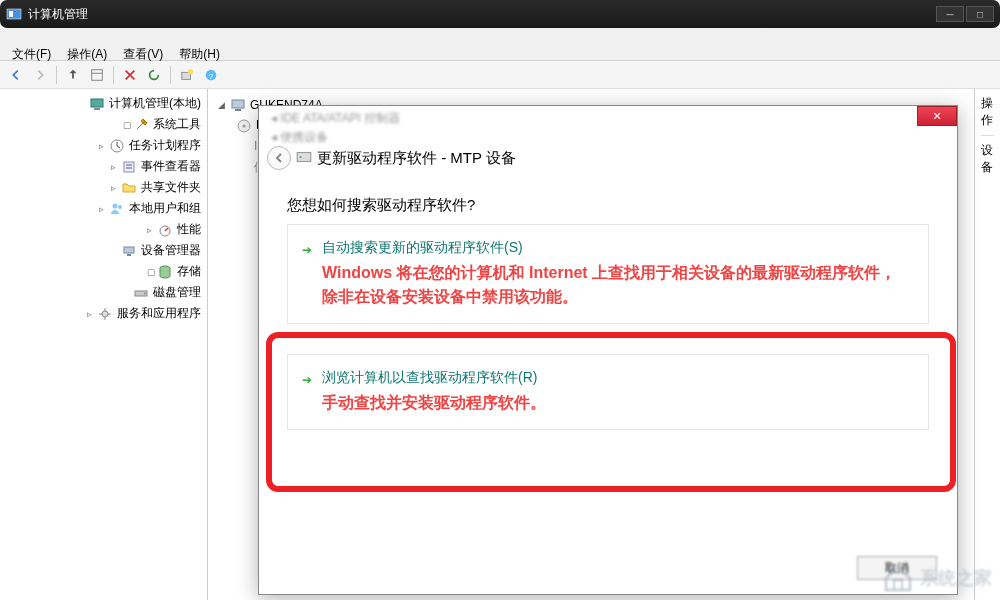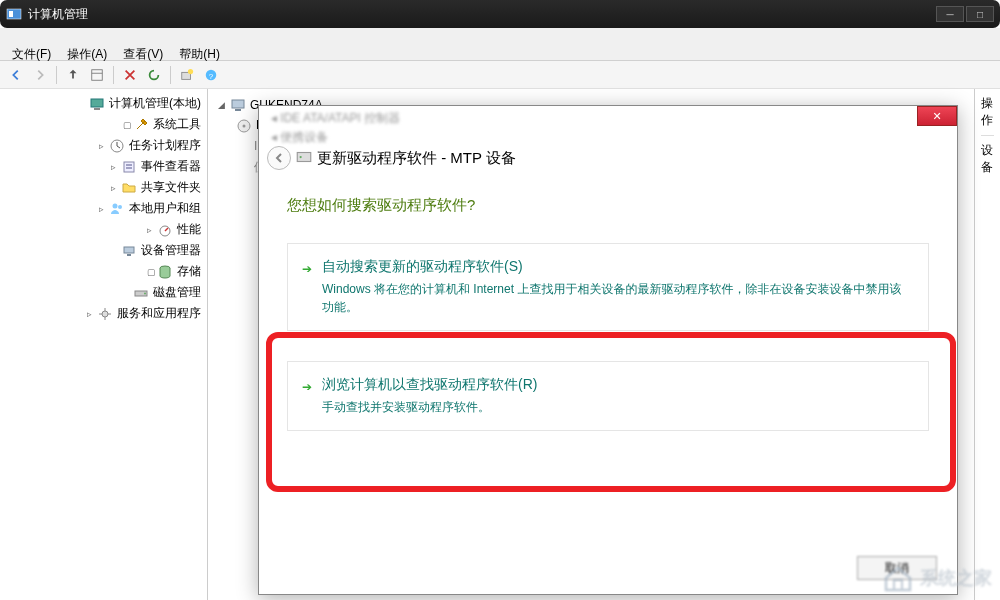--- a/index.html
+++ b/index.html
@@ -37,26 +37,26 @@
     .rightpanel { width: 26px; border-left: 1px solid #ccc; padding: 6px 6px; font-size: 12px; background: #fff; }
     
     
     .dialog { position: absolute; left: 258px; top: 105px; width: 700px; height: 490px; background: #fff; border: 1px solid #888; box-shadow: 0 4px 20px rgba(0,0,0,.3); z-index: 100; }
     .dlg-closebar { position: absolute; right: 0; top: 0; }
     .dlg-close { width: 40px; height: 20px; background: linear-gradient(#e45, #c23); color: #fff; border: 1px solid #922; display: flex; align-items: center; justify-content: center; font-size: 11px; }
     .dlg-behind { position: absolute; left: 12px; top: 4px; font-size: 12px; color: #999; filter: blur(1.5px); }
     .dlg-header { position: absolute; left: 8px; top: 40px; right: 8px; display: flex; align-items: center; gap: 4px; font-size: 15px; }
     .dlg-back { width: 24px; height: 24px; border-radius: 50%; border: 1px solid #bbb; background: #fafafa; display: flex; align-items: center; justify-content: center; color: #888; }
     .dlg-body { position: absolute; left: 28px; top: 90px; right: 28px; }
-    .dlg-question { color: #4d7c0f; font-size: 15px; margin-bottom: 28px; }
+    .dlg-question { color: #000000; font-size: 15px; margin-bottom: 9px; }
     
     .option { border: 1px solid #e5e5e5; padding: 14px 18px 14px 34px; margin-bottom: 30px; position: relative; cursor: pointer; background: #fff; }
     .opt-arrow { position: absolute; left: 14px; top: 18px; color: #3a3; font-size: 12px; }
     .opt-title { color: #0f766e; font-size: 14px; margin-bottom: 4px; }
-    .opt-desc { color: #0f766e; font-size: 12px; line-height: 1.5; }
+    .opt-desc { color: #ef4444; font-size: 16px; line-height: 1.5; font-weight: bold; }
     
     .red-highlight { position: absolute; left: 266px; top: 332px; width: 690px; height: 160px; border: 6px solid #ed2024; border-radius: 12px; z-index: 200; pointer-events: none; }
     
     .dlg-cancel { position: absolute; right: 20px; bottom: 14px; width: 80px; height: 24px; border: 1px solid #aaa; background: #f4f4f4; font-size: 12px; display: flex; align-items: center; justify-content: center; filter: blur(0.8px); }
     
     .watermark { position: absolute; right: 8px; bottom: 6px; color: rgba(180,190,200,0.6); font-size: 18px; font-weight: bold; z-index: 300; display: flex; align-items: center; gap: 6px; filter: blur(1px);}
     .watermark svg { width: 32px; height: 32px; opacity: 0.6; }
   </style>
 </head>
 <body>

